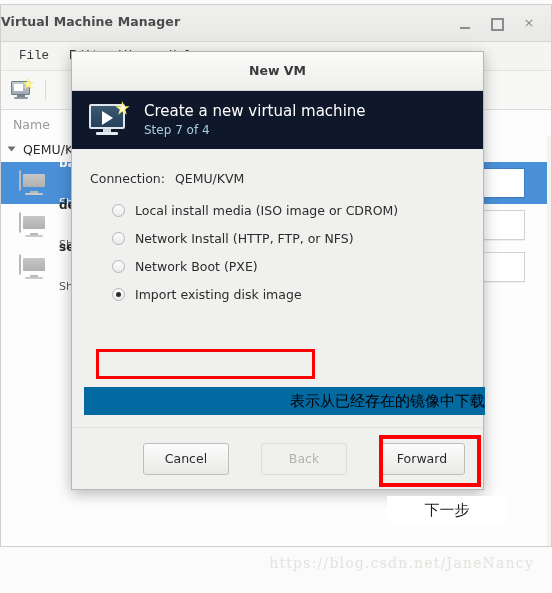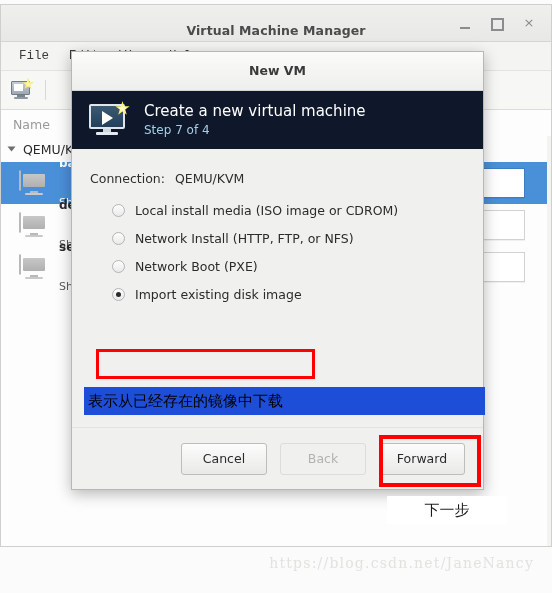--- a/index.html
+++ b/index.html
@@ -25,22 +25,22 @@
     box-sizing: border-box;
   }
   #vmm-titlebar {
     height: 36px;
     background: linear-gradient(#efefed, #e8e8e6);
     border-bottom: 1px solid #d5d5d3;
     position: relative;
   }
   #vmm-title {
     position: absolute;
-    left: 0; right: 0; top: 18px;
-    text-align: center;
+    left: 0; right: 0; top: 9px;
+    text-align: left;
     font-size: 12.5px;
     font-weight: bold;
     color: #4b4b4b;
     letter-spacing: .1px;
   }
   .wbtn {
     position: absolute;
     top: 8px;
     width: 20px; height: 20px;
     color: #8a8d8c;
@@ -318,38 +318,39 @@
     left: 96px; top: 349px;
     width: 219px; height: 30px;
     border: 3px solid #fe0000;
     box-sizing: border-box;
     pointer-events: none;
   }
   #annotation-cn {
     position: absolute;
     left: 84px; top: 387px;
     width: 401px; height: 28px;
-    background: #1d4ed8;
+    background: #0369a1;
     font-size: 15px;
     color: #000000;
     line-height: 28px;
     padding-left: 4px;
     box-sizing: border-box;
+    text-align: right;
   }
 
   #dlg-footer {
     position: absolute;
     left: 0; right: 0; bottom: 0;
     height: 62px;
     background: #f0f0ee;
     border-top: 1px solid #e2e2e0;
     display: flex;
     justify-content: flex-end;
     align-items: center;
-    gap: 13px;
+    gap: 32px;
     padding-right: 18px;
     box-sizing: border-box;
     margin-top: 16px;
   }
   .dlg-btn {
     width: 86px; height: 32px;
     background: linear-gradient(#fcfcfc,#e9e9e7);
     border: 1px solid #bdbdbb;
     border-radius: 3px;
     font-size: 12.5px;

